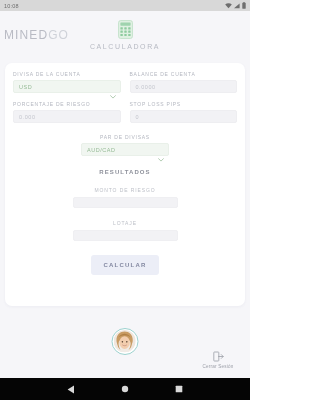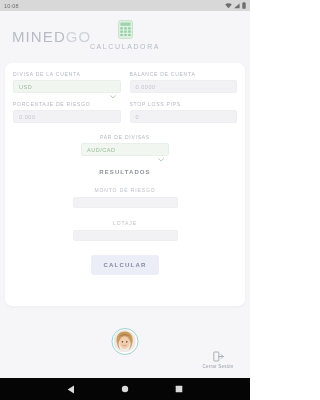--- a/index.html
+++ b/index.html
@@ -40,22 +40,22 @@
     overflow: hidden;
   }
 
   
   .header {
     position: relative;
     height: 48px;
   }
   .brand {
     position: absolute;
-    left: 12px; top: 17px;
-    font-size: 15px;
+    left: 4px; top: 17px;
+    font-size: 12px;
     letter-spacing: 1.1px;
     color: #b9bbc4;
     font-weight: 400;
   }
   .brand .go { color: #cfd2d9; }
 
   .title-wrap {
     position: absolute;
     left: 0; right: 0; top: 9px;
     text-align: center;

